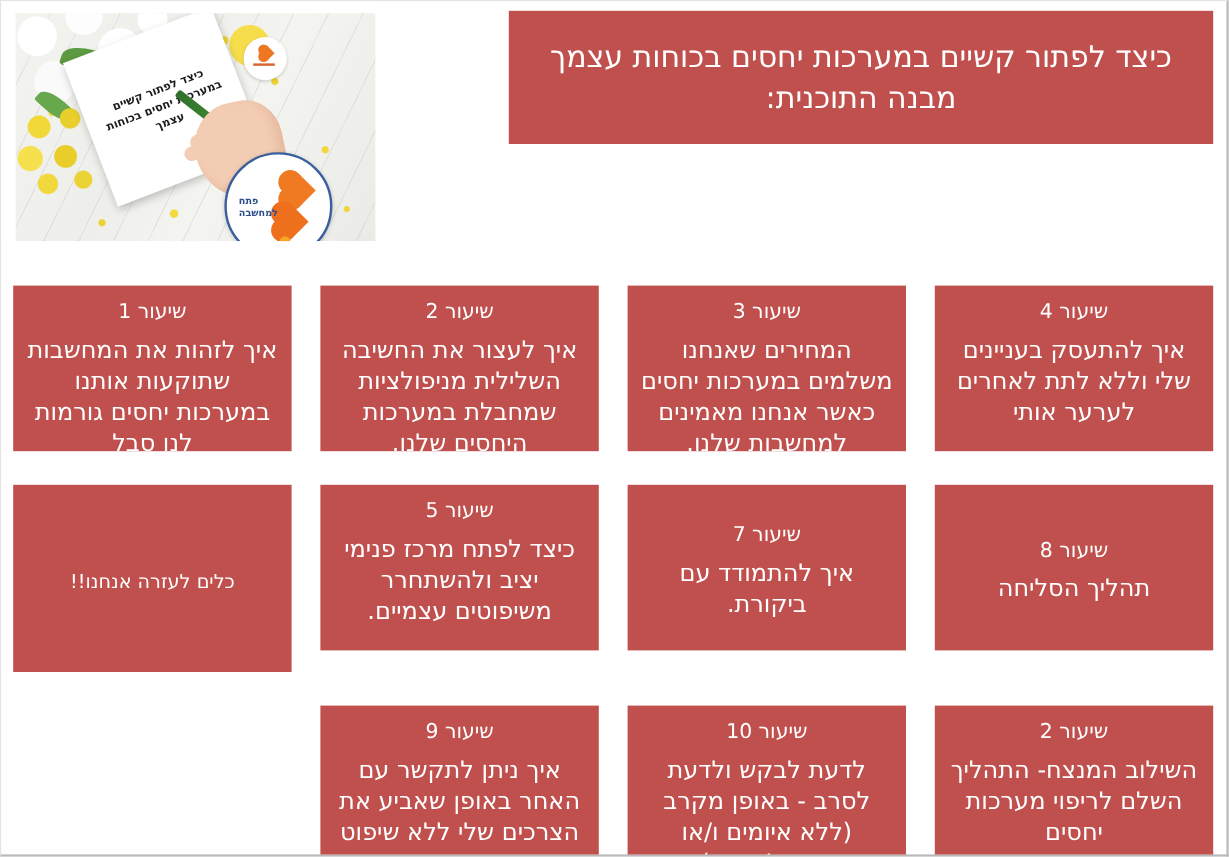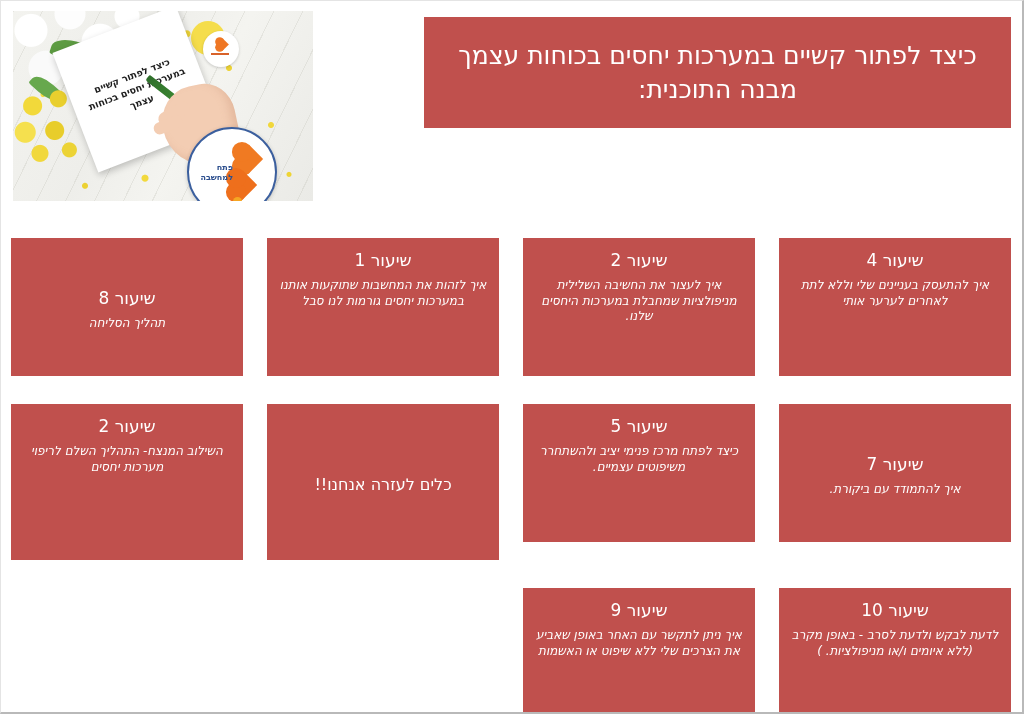--- a/index.html
+++ b/index.html
@@ -231,33 +231,33 @@
     left: 44px; top: 68px;
     width: 9px; height: 9px;
     border-radius: 50%;
     background: #f5a623;
   }
   .logo-text {
     position: absolute;
     left: 10px;
     top: 34px;
     width: 34px;
-    text-align: right;
+    text-align: left;
     font-size: 8px;
     font-weight: bold;
     line-height: 1.3;
     color: #2d4f8e;
     direction: rtl;
   }
 
   
   .header-banner {
     position: absolute;
     left: 423px;
-    top: 16px;
+    top: 8px;
     width: 587px;
     height: 111px;
     background: #c0504d;
     box-sizing: border-box;
     display: flex;
     align-items: center;
     justify-content: center;
     padding: 6px 18px;
   }
   .header-title {
@@ -299,23 +299,22 @@
   .card.tall { height: 156px; }
   .card.centered {
     justify-content: center;
   }
   .card-number {
     font-size: 17px;
     line-height: 1.25;
     margin-bottom: 7px;
   }
   .card-desc {
-    font-size: 12px;
+    font-size: 20px;
     line-height: 1.3;
-    font-style: italic;
   }
   .card-title-solo {
     font-size: 16px;
     line-height: 1.3;
   }
 </style>
 </head>
 <body>
 
 <div class="slide">
@@ -359,20 +358,24 @@
     <h1 class="header-title">כיצד לפתור קשיים במערכות יחסים בכוחות עצמך מבנה התוכנית:</h1>
   </div>
 
   <div class="grid">
 
     <div class="card">
       <div class="card-number">שיעור 4</div>
       <div class="card-desc">איך להתעסק בעניינים שלי וללא לתת לאחרים לערער אותי</div>
     </div>
 
+    <div class="card">
+      <div class="card-number">שיעור 3</div>
+      <div class="card-desc">המחירים שאנחנו משלמים במערכות יחסים כאשר אנחנו מאמינים למחשבות שלנו.</div>
+    </div>
 
     <div class="card">
       <div class="card-number">שיעור 2</div>
       <div class="card-desc">איך לעצור את החשיבה השלילית מניפולציות שמחבלת במערכות היחסים שלנו.</div>
     </div>
 
     <div class="card">
       <div class="card-number">שיעור 1</div>
       <div class="card-desc">איך לזהות את המחשבות שתוקעות אותנו במערכות יחסים גורמות לנו סבל</div>
     </div>

